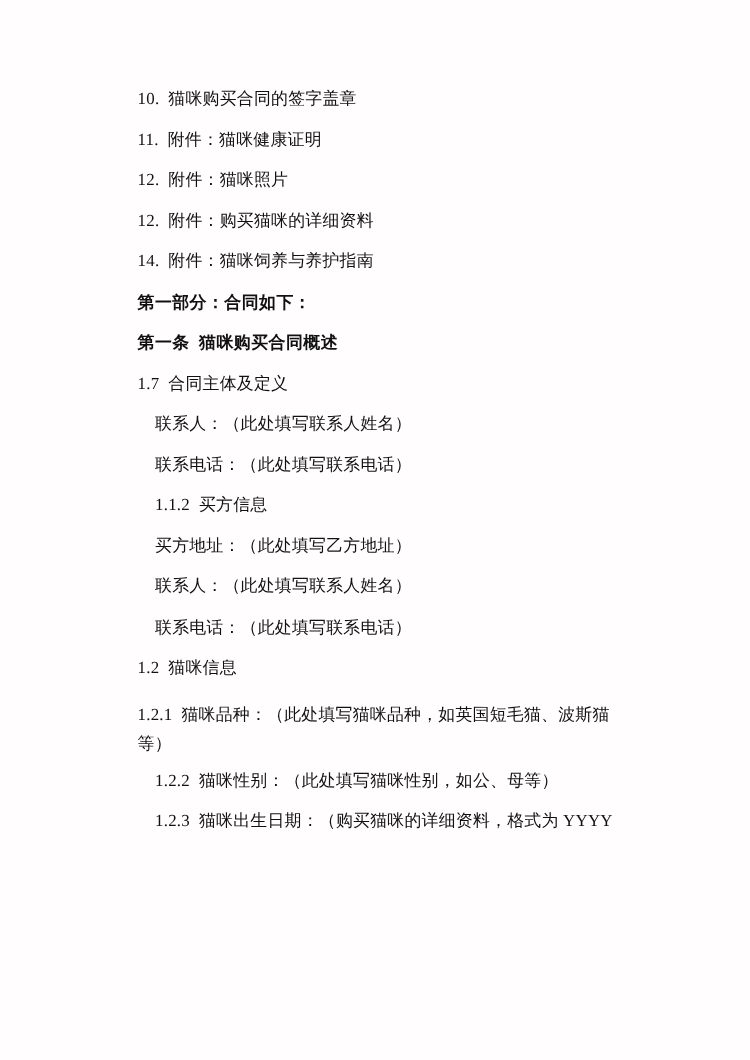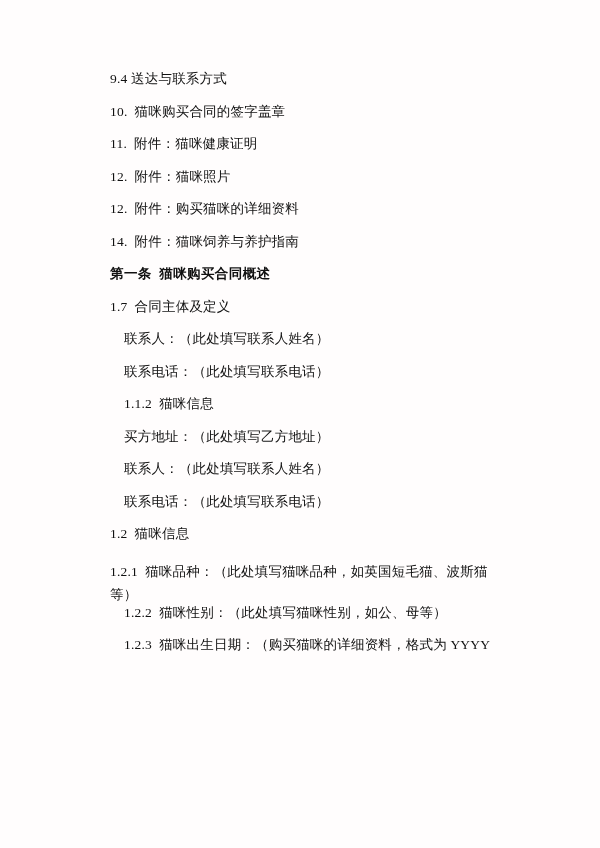--- a/index.html
+++ b/index.html
@@ -32,42 +32,42 @@
     white-space: pre-wrap;
     letter-spacing: 0.2px;
     color: #111111;
   }
   .line.bold {
     font-weight: bold;
     letter-spacing: 0.4px;
   }
   .line.wrap {
     line-height: 1.72;
-    margin-bottom: 0;
+    margin-bottom: 12px;
   }
   .indent-2 {
     padding-left: 14px;
   }
 </style>
 </head>
 <body>
 
 <div class="page">
   <div class="doc-body">
-    <div class="line">9.4 送达与联系方式</div>
     <div class="line">10.  猫咪购买合同的签字盖章</div>
     <div class="line">11.  附件：猫咪健康证明</div>
     <div class="line">12.  附件：猫咪照片</div>
     <div class="line">12.  附件：购买猫咪的详细资料</div>
     <div class="line">14.  附件：猫咪饲养与养护指南</div>
+    <div class="line bold">第一部分：合同如下：</div>
     <div class="line bold">第一条  猫咪购买合同概述</div>
     <div class="line">1.7  合同主体及定义</div>
     <div class="line indent-2">联系人：（此处填写联系人姓名）</div>
     <div class="line indent-2">联系电话：（此处填写联系电话）</div>
-    <div class="line indent-2">1.1.2  猫咪信息</div>
+    <div class="line indent-2">1.1.2  买方信息</div>
     <div class="line indent-2">买方地址：（此处填写乙方地址）</div>
     <div class="line indent-2">联系人：（此处填写联系人姓名）</div>
     <div class="line indent-2">联系电话：（此处填写联系电话）</div>
     <div class="line">1.2  猫咪信息</div>
     <div class="line wrap">1.2.1  猫咪品种：（此处填写猫咪品种，如英国短毛猫、波斯猫等）</div>
     <div class="line indent-2">1.2.2  猫咪性别：（此处填写猫咪性别，如公、母等）</div>
     <div class="line indent-2">1.2.3  猫咪出生日期：（购买猫咪的详细资料，格式为 YYYY</div>
   </div>
 </div>
 

